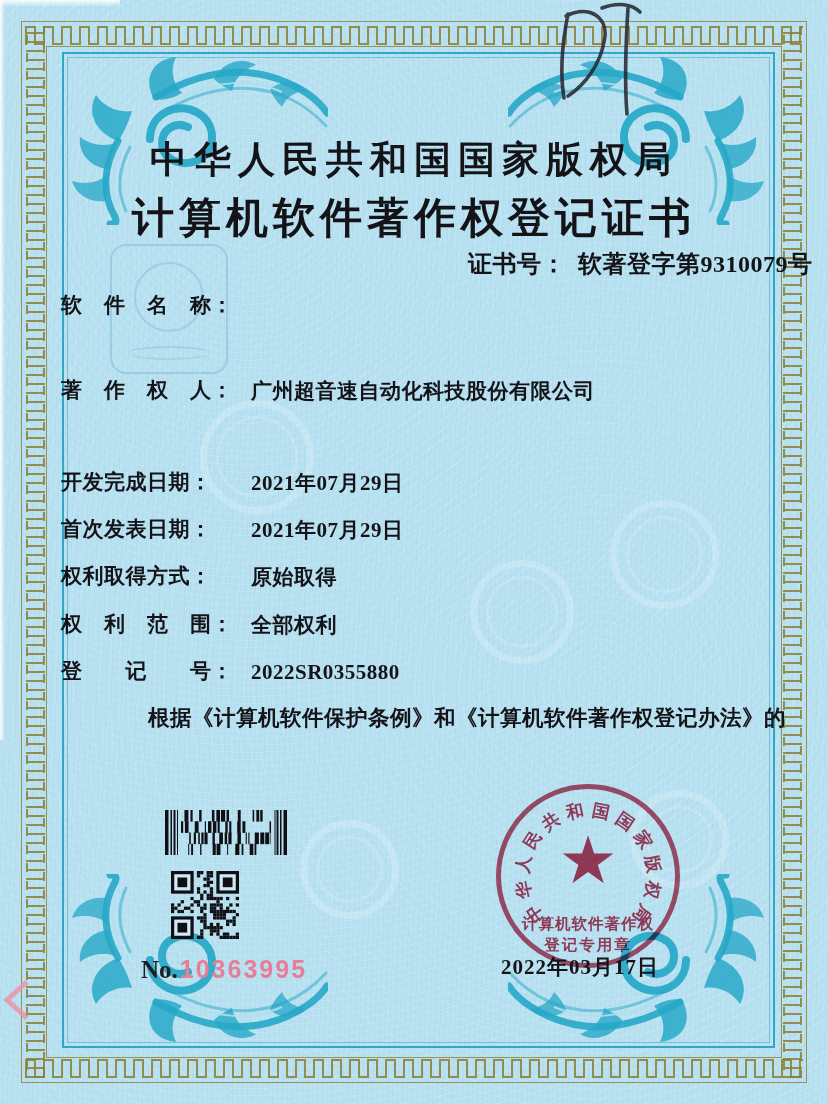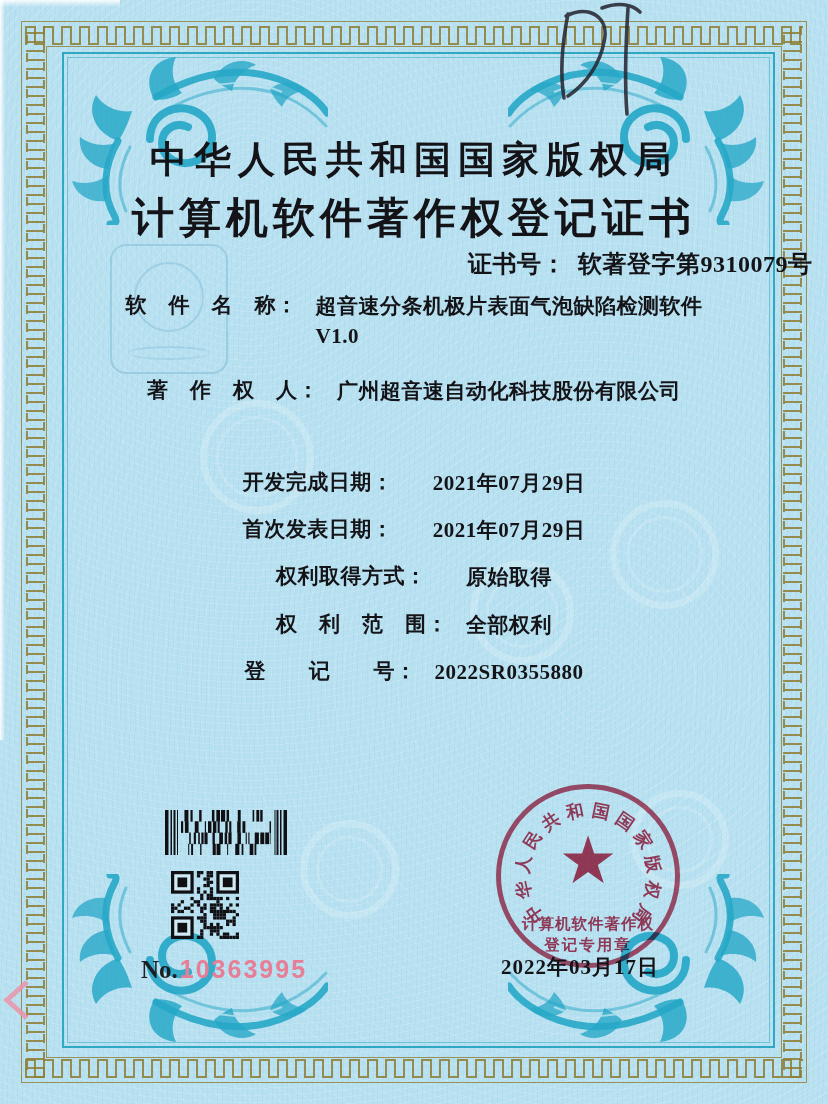--- a/index.html
+++ b/index.html
@@ -81,21 +81,21 @@
     border-top:2px solid rgba(128,186,212,.4);border-bottom:2px solid rgba(128,186,212,.3);border-radius:50%;}
 
   
   .authority{position:absolute;left:0;right:0;top:135px;text-align:center;
     font-size:37px;font-weight:700;letter-spacing:7px;}
   .cert-title{position:absolute;left:0;right:0;top:190px;text-align:center;
     font-size:42px;font-weight:800;letter-spacing:5px;}
   .cert-no{position:absolute;left:468px;top:248px;font-size:24px;font-weight:700;letter-spacing:.5px;}
   .cert-no .v{margin-left:12px;}
 
-  .field-row{position:absolute;left:69px;width:690px;font-size:21px;display:flex;justify-content:center;}
+  .field-row{position:absolute;left:61px;width:690px;font-size:21px;display:flex;}
   .f-label{display:inline-block;width:190px;font-weight:700;flex:none;letter-spacing:.5px;}
   .f-value{font-weight:600;letter-spacing:.5px;line-height:1.45;}
   .r1{top:291px;} .r2{top:376px;} .r3{top:468px;} .r4{top:515px;}
   .r5{top:562px;} .r6{top:610px;} .r7{top:657px;}
 
   .statement{position:absolute;left:78px;width:676px;font-size:21.5px;font-weight:600;letter-spacing:.5px;}
   .st1{top:703px;padding-left:70px;} .st2{top:752px;}
 
   
   .barcode{position:absolute;left:165px;top:810px;width:122px;height:45px;}
@@ -254,21 +254,20 @@
 
   <div class="authority">中华人民共和国国家版权局</div>
   <div class="cert-title">计算机软件著作权登记证书</div>
 
   <div class="cert-no">
     <span>证书号：</span><span class="v">软著登字第9310079号</span>
   </div>
 
   <div class="field-row r1">
     <span class="f-label">软　件　名　称：</span>
-    <span class="f-value"><span>超音速分条机极片表面气泡缺陷检测软件</span><br><span>V1.0</span></span>
   </div>
   <div class="field-row r2">
     <span class="f-label">著　作　权　人：</span>
     <span class="f-value">广州超音速自动化科技股份有限公司</span>
   </div>
   <div class="field-row r3">
     <span class="f-label">开发完成日期：</span>
     <span class="f-value">2021年07月29日</span>
   </div>
   <div class="field-row r4">
@@ -281,20 +280,21 @@
   </div>
   <div class="field-row r6">
     <span class="f-label">权　利　范　围：</span>
     <span class="f-value">全部权利</span>
   </div>
   <div class="field-row r7">
     <span class="f-label">登　　记　　号：</span>
     <span class="f-value">2022SR0355880</span>
   </div>
 
+  <div class="statement st1">根据《计算机软件保护条例》和《计算机软件著作权登记办法》的</div>
 
   <div class="barcode" id="barcode"><svg viewBox="0 0 122 45" width="100%" height="100%">
         <rect x="0" y="0" width="3.5" height="45" fill="#101014"></rect>
         <rect x="5.5" y="0" width="1.5" height="45" fill="#101014"></rect>
         <rect x="8.5" y="0" width="2" height="45" fill="#101014"></rect>
         <rect x="12" y="0" width="1" height="45" fill="#101014"></rect>
         <rect x="118.5" y="0" width="3.5" height="45" fill="#101014"></rect>
         <rect x="115" y="0" width="1.5" height="45" fill="#101014"></rect>
         <rect x="111.5" y="0" width="2" height="45" fill="#101014"></rect>
         <rect x="109.5" y="0" width="1" height="45" fill="#101014"></rect>

